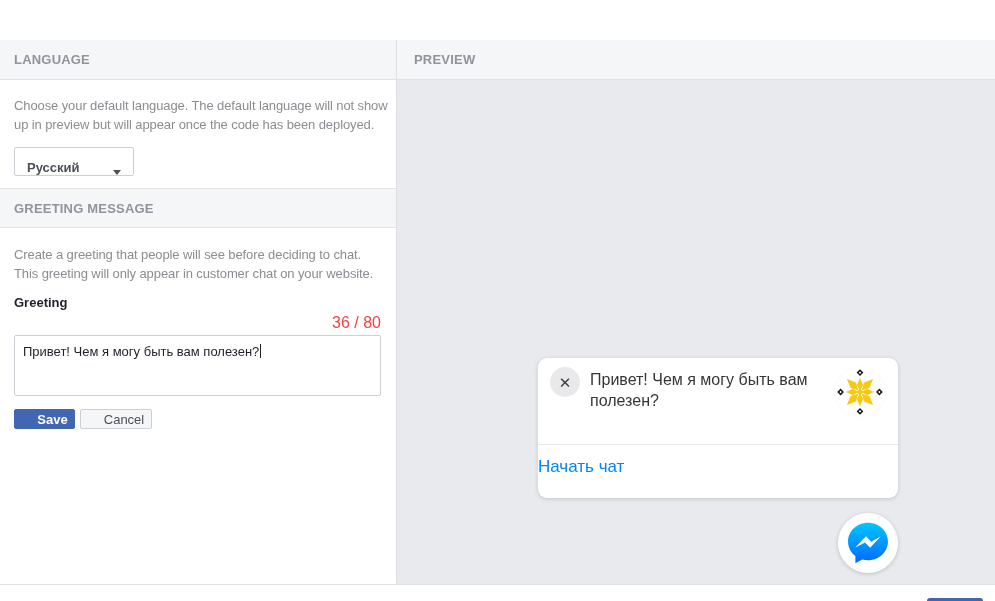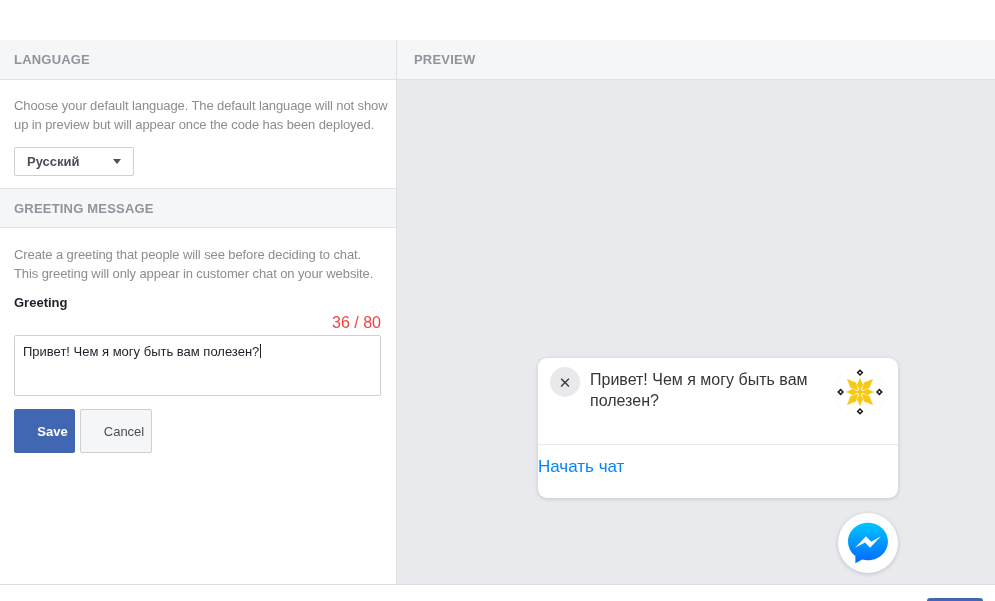--- a/index.html
+++ b/index.html
@@ -9,37 +9,37 @@
 
   
   .left-panel { position:absolute; left:0; top:0; width:397px; height:544px;
                 background:#fff; border-right:1px solid #dddfe2; }
   .section-header { height:40px; background:#f5f6f7; border-bottom:1px solid #e0e2e6;
                     display:flex; align-items:center; padding:0 14px;
                     color:#90949c; font-size:13px; font-weight:bold; letter-spacing:.2px; }
   .section-header.bordered-top { border-top:1px solid #e0e2e6; }
   .lang-body { height:108px; padding:16px 14px 0 14px; }
   .desc { color:#8a8d91; font-size:13px; line-height:19px; letter-spacing:-.1px; width:374px; }
-  .dropdown { margin-top:13px; display:inline-flex; align-items:center;
+  .dropdown { margin-top:13px; display:inline-flex; align-items:flex-end;
               height:29px; padding:0 12px; background:#fff;
               border:1px solid #ccd0d5; border-radius:2px; cursor:pointer;gap:24px; }
   .dropdown-label { font-size:13px; font-weight:bold; color:#4b4f56; margin-right:9px; }
   .caret-down { width:0; height:0; border-left:4px solid transparent;
                 border-right:4px solid transparent; border-top:5px solid #4b4f56; }
   .greet-body { padding:17px 14px 0 14px; }
   .field-label { margin-top:12px; font-size:13px; font-weight:bold; color:#1d2129; }
   .char-counter { margin-top:4px; text-align:right; font-size:16px; color:#ef4444;
                   width:367px; height:15px; }
   .greeting-box { margin-top:6px; width:367px; height:61px; background:#fff;
                   border:1px solid #ccd0d5; border-radius:2px; padding:8px;
                   font-size:13px; color:#1d2129; line-height:16px; cursor:text; }
   .text-cursor { display:inline-block; width:1px; height:14px; background:#1d2129;
                  vertical-align:-2px; margin-left:1px; }
   .btn-row { margin-top:13px; display:flex; }
-  .btn { height:44px; border-radius:2px; font-size:13px; cursor:pointer;
+  .btn { height:20px; border-radius:2px; font-size:13px; cursor:pointer;
          display:inline-flex; align-items:center; justify-content:center;padding-left:16px; }
   .btn-save { width:61px; background:var(--facebook-blue,#4267b2);
               border:1px solid var(--facebook-blue,#4267b2);
               color:#fff; font-weight:bold; }
   .btn-cancel { width:72px; margin-left:5px; background:#f5f6f7;
                 border:1px solid #ccd0d5; color:#4b4f56; }
 
   
   .preview-panel { position:absolute; left:397px; top:0; width:598px; height:544px; }
   .preview-header { height:40px; background:#f5f6f7; border-bottom:1px solid #e0e2e6;

